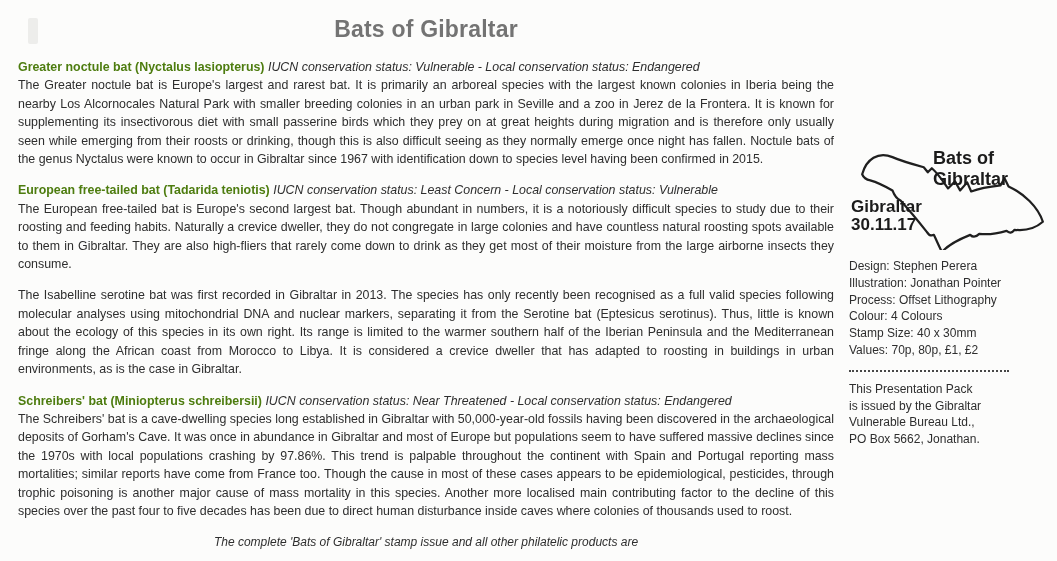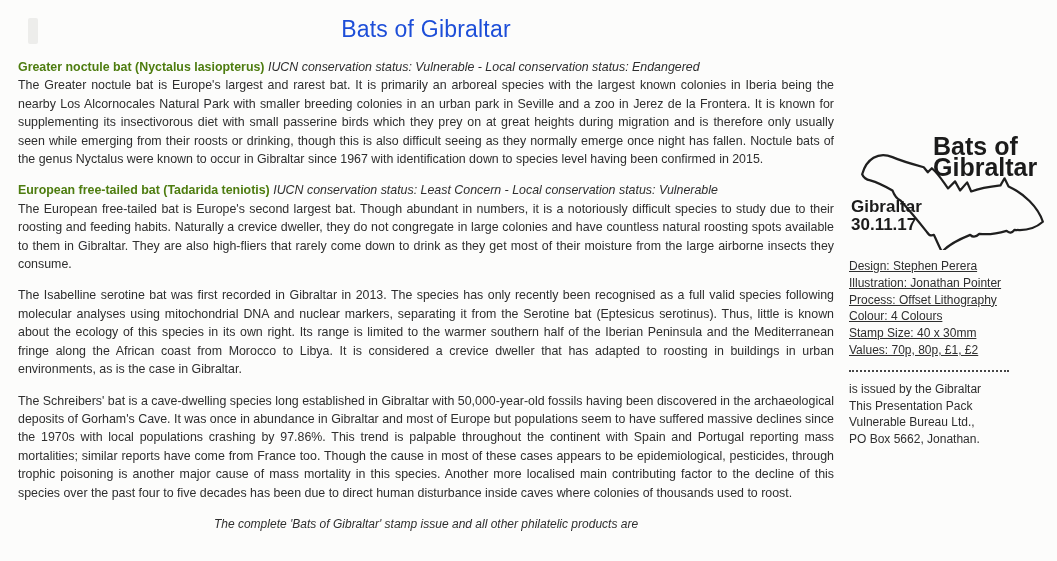--- a/index.html
+++ b/index.html
@@ -10,44 +10,44 @@
     color: var(--text, #2e2e2e);
     font-family: "Liberation Sans", sans-serif;
     overflow:hidden;
   }
   .scan-artifact {
     position:absolute; left:28px; top:18px; width:10px; height:26px;
     background:#ededeb; border-radius:2px;
   }
   .main-col { position:absolute; left:18px; top:10px; width:816px; }
   .doc-title {
-    text-align:center; font-size:23px; font-weight:normal; color:#1d4ed8;
+    text-align:center; font-size:23px; font-weight:bold; color:#737373;
     letter-spacing:0.2px; margin:6px 0 15px 0;
   }
   .species-block { margin-bottom:13px; }
   .sp-heading { font-size:12.4px; line-height:18.4px; }
   .sp-name { font-weight:bold; color:#4d7c0f; }
   .sp-status { font-style:italic; }
   .sp-body { font-size:12.4px; line-height:18.4px; text-align:justify; }
   .footer {
     margin-top:7px; text-align:center; font-style:italic;
     font-size:12px; line-height:18px;
   }
   .sidebar { position:absolute; left:849px; top:136px; width:202px; }
   .logo { position:relative; width:202px; height:114px; }
   .bat-svg { position:absolute; left:0; top:8px; }
   .logo-title {
-    position:absolute; left:84px; top:0; font-size:25px; font-weight:600;
+    position:absolute; left:84px; top:12px; font-size:18px; font-weight:600;
     line-height:20.5px; color:#1b1b1b; white-space:nowrap;
   }
   .postmark {
     position:absolute; left:2px; top:62px; font-size:17px; font-weight:600;
     line-height:17.5px; color:#1b1b1b; white-space:nowrap;
   }
-  .details { margin-top:8px; font-size:12px; line-height:16.8px; width:185px;text-decoration:underline; }
+  .details { margin-top:8px; font-size:12px; line-height:16.8px; width:185px; }
   .dotted-sep {
     margin:11px 0 9px 0; width:160px; height:0;
     border-top:2px dotted #474747;
   }
   .issuer { font-size:12px; line-height:16.8px; width:185px; }
 </style>
 </head>
 <body>
 
 <div class="scan-artifact"></div>
@@ -64,20 +64,21 @@
   <div class="species-block">
     <div class="sp-heading"><span class="sp-name">European free-tailed bat (Tadarida teniotis)</span> <span class="sp-status">IUCN conservation status: Least Concern - Local conservation status: Vulnerable</span></div>
     <div class="sp-body">The European free-tailed bat is Europe's second largest bat. Though abundant in numbers, it is a notoriously difficult species to study due to their roosting and feeding habits. Naturally a crevice dweller, they do not congregate in large colonies and have countless natural roosting spots available to them in Gibraltar. They are also high-fliers that rarely come down to drink as they get most of their moisture from the large airborne insects they consume.</div>
   </div>
 
   <div class="species-block">
     <div class="sp-body">The Isabelline serotine bat was first recorded in Gibraltar in 2013. The species has only recently been recognised as a full valid species following molecular analyses using mitochondrial DNA and nuclear markers, separating it from the Serotine bat (Eptesicus serotinus). Thus, little is known about the ecology of this species in its own right. Its range is limited to the warmer southern half of the Iberian Peninsula and the Mediterranean fringe along the African coast from Morocco to Libya. It is considered a crevice dweller that has adapted to roosting in buildings in urban environments, as is the case in Gibraltar.</div>
   </div>
 
   <div class="species-block">
+    <div class="sp-heading"><span class="sp-name">Schreibers' bat (Miniopterus schreibersii)</span> <span class="sp-status">IUCN conservation status: Near Threatened - Local conservation status: Endangered</span></div>
     <div class="sp-body">The Schreibers' bat is a cave-dwelling species long established in Gibraltar with 50,000-year-old fossils having been discovered in the archaeological deposits of Gorham's Cave. It was once in abundance in Gibraltar and most of Europe but populations seem to have suffered massive declines since the 1970s with local populations crashing by 97.86%. This trend is palpable throughout the continent with Spain and Portugal reporting mass mortalities; similar reports have come from France too. Though the cause in most of these cases appears to be epidemiological, pesticides, through trophic poisoning is another major cause of mass mortality in this species. Another more localised main contributing factor to the decline of this species over the past four to five decades has been due to direct human disturbance inside caves where colonies of thousands used to roost.</div>
   </div>
 
   <div class="footer">
     <div>The complete 'Bats of Gibraltar' stamp issue and all other philatelic products are</div>
 
   </div>
 
 </div>
 
@@ -121,19 +122,19 @@
     <div>Illustration: Jonathan Pointer</div>
     <div>Process: Offset Lithography</div>
     <div>Colour: 4 Colours</div>
     <div>Stamp Size: 40 x 30mm</div>
     <div>Values: 70p, 80p, £1, £2</div>
   </div>
 
   <div class="dotted-sep"></div>
 
   <div class="issuer">
+    <div>This Presentation Pack</div>
     <div>is issued by the Gibraltar</div>
-    <div>This Presentation Pack</div>
     <div>Vulnerable Bureau Ltd.,</div>
     <div>PO Box 5662, Jonathan.</div>
   </div>
 
 </div>
 
 </body></html>

